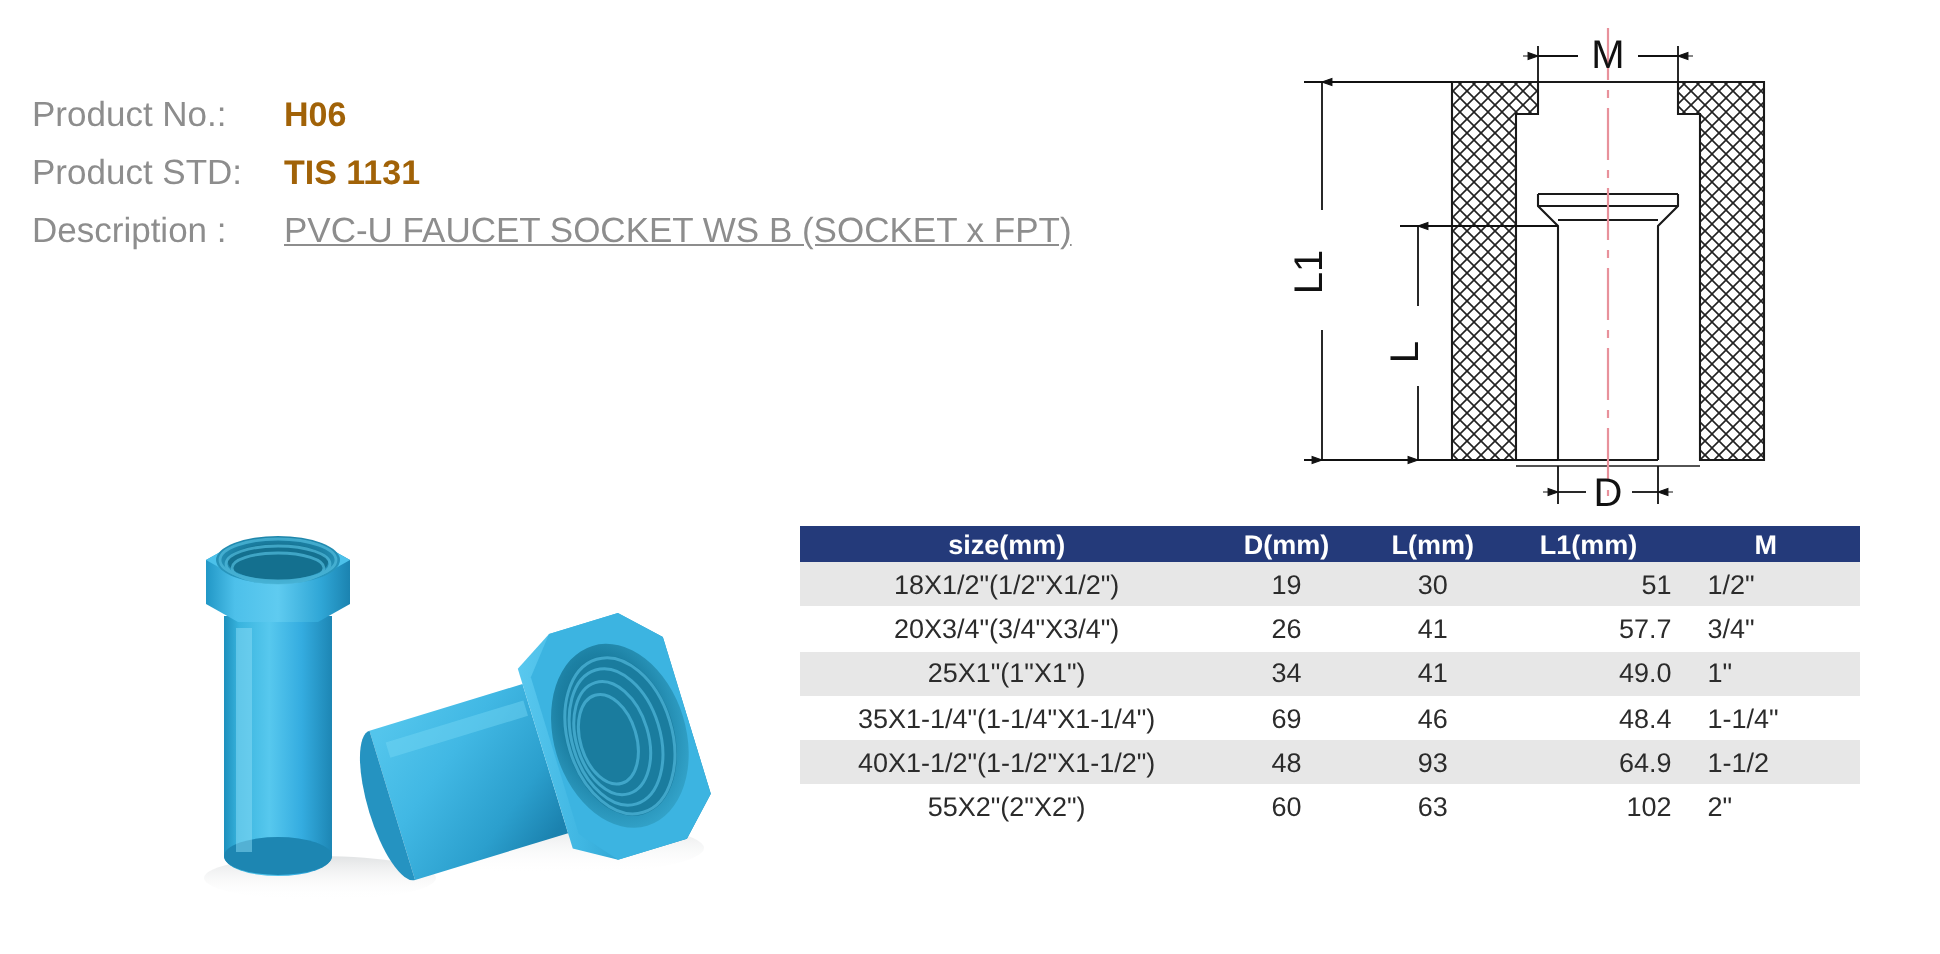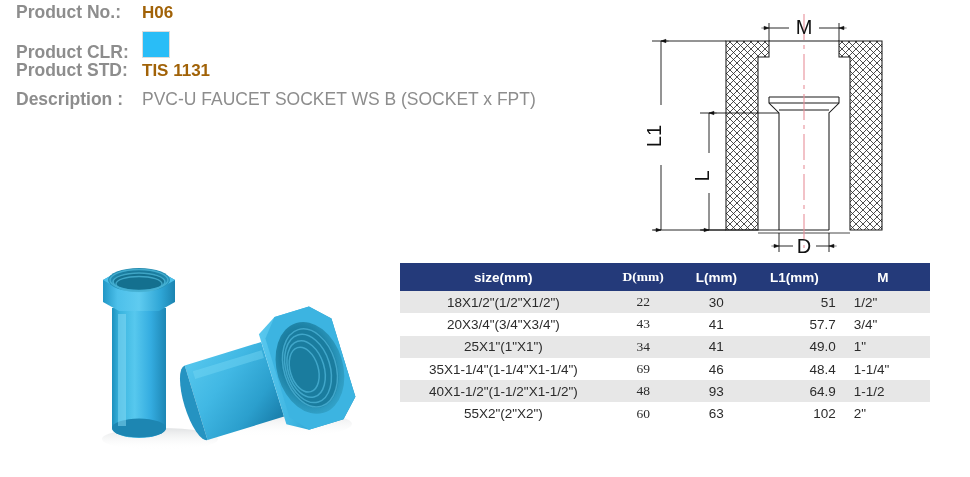--- a/index.html
+++ b/index.html
@@ -14,28 +14,29 @@
   
   #spec-block{
     position:absolute; left:16px; top:2px; width:560px;
   }
   .spec-row{
     display:flex; align-items:baseline;
     height:29px;
   }
   .spec-label{
     width:126px; text-align:left;
-    color:#8d8d8d; font-size:17.5px; font-weight:700;
+    color:#8d8d8d; font-size:17.5px; font-weight:400;
     white-space:nowrap;
+    margin-top:45px;
   }
   .spec-value{
     font-size:17px; color:#a16207; font-weight:bold;
     white-space:nowrap;
   }
-  .spec-value.muted{ color:#8d8d8d; font-weight:400; font-size:17.5px; }
+  .spec-value.muted{ color:#8d8d8d; font-weight:400; font-size:17.5px;text-decoration:underline; }
   .clr-swatch{
     width:26px;height:25px;
     background:#29bdf7;
     border:1px solid #dcdcdc;
     display:inline-block;
   }
 
   
   #drawing{
     position:absolute; left:590px; top:0px;
@@ -56,55 +57,51 @@
     width:530px;
     border-collapse:collapse;
     font-size:13.5px;
     color:#2b2b2b;
   }
   #spec-table th{
     background:#243a7a;
     color:#ffffff;
     font-weight:bold;
     font-size:13.5px;
-    height:28px;
+    height:18px;
     padding:0;
     text-align:center;
     white-space:nowrap;
   }
   #spec-table td{
     height:22.3px;
     padding:0;
     white-space:nowrap;
     font-size:13.5px;
   }
   #spec-table tbody tr.odd td{ background:#e7e7e7; }
   #spec-table tbody tr.even td{ background:#ffffff; }
 
   .c-size{ width:212px; text-align:center; }
-  .c-d   { width:76px;  text-align:center;font-family:Liberation Serif, serif; }
+  .c-d   { width:76px;  text-align:center; }
   .c-l   { width:76px;  text-align:center; }
   .c-l1  { width:86px;  text-align:right; }
   .c-m   { width:80px;  text-align:left; padding-left:18px !important; }
   th.c-m { text-align:center; padding-left:0 !important; }
 </style>
 </head>
 <body>
 
 <div id="spec-block">
 
   <div class="spec-row">
     <div class="spec-label">Product No.:</div>
     <div class="spec-value">H06</div>
   </div>
 
-  <div class="spec-row">
-    <div class="spec-label">Product CLR:</div>
-    <div class="clr-swatch"></div>
-  </div>
 
   <div class="spec-row">
     <div class="spec-label">Product STD:</div>
     <div class="spec-value">TIS 1131</div>
   </div>
 
   <div class="spec-row">
     <div class="spec-label">Description :</div>
     <div class="spec-value muted">PVC-U FAUCET SOCKET WS B (SOCKET x FPT)</div>
   </div>
@@ -293,28 +290,28 @@
       <th class="c-size">size(mm)</th>
       <th class="c-d">D(mm)</th>
       <th class="c-l">L(mm)</th>
       <th class="c-l1">L1(mm)</th>
       <th class="c-m">M</th>
     </tr>
   </thead>
   <tbody>
     <tr class="odd">
       <td class="c-size">18X1/2"(1/2"X1/2")</td>
-      <td class="c-d">22</td>
+      <td class="c-d">19</td>
       <td class="c-l">30</td>
       <td class="c-l1">51</td>
       <td class="c-m">1/2"</td>
     </tr>
     <tr class="even">
       <td class="c-size">20X3/4"(3/4"X3/4")</td>
-      <td class="c-d">43</td>
+      <td class="c-d">26</td>
       <td class="c-l">41</td>
       <td class="c-l1">57.7</td>
       <td class="c-m">3/4"</td>
     </tr>
     <tr class="odd">
       <td class="c-size">25X1"(1"X1")</td>
       <td class="c-d">34</td>
       <td class="c-l">41</td>
       <td class="c-l1">49.0</td>
       <td class="c-m">1"</td>

